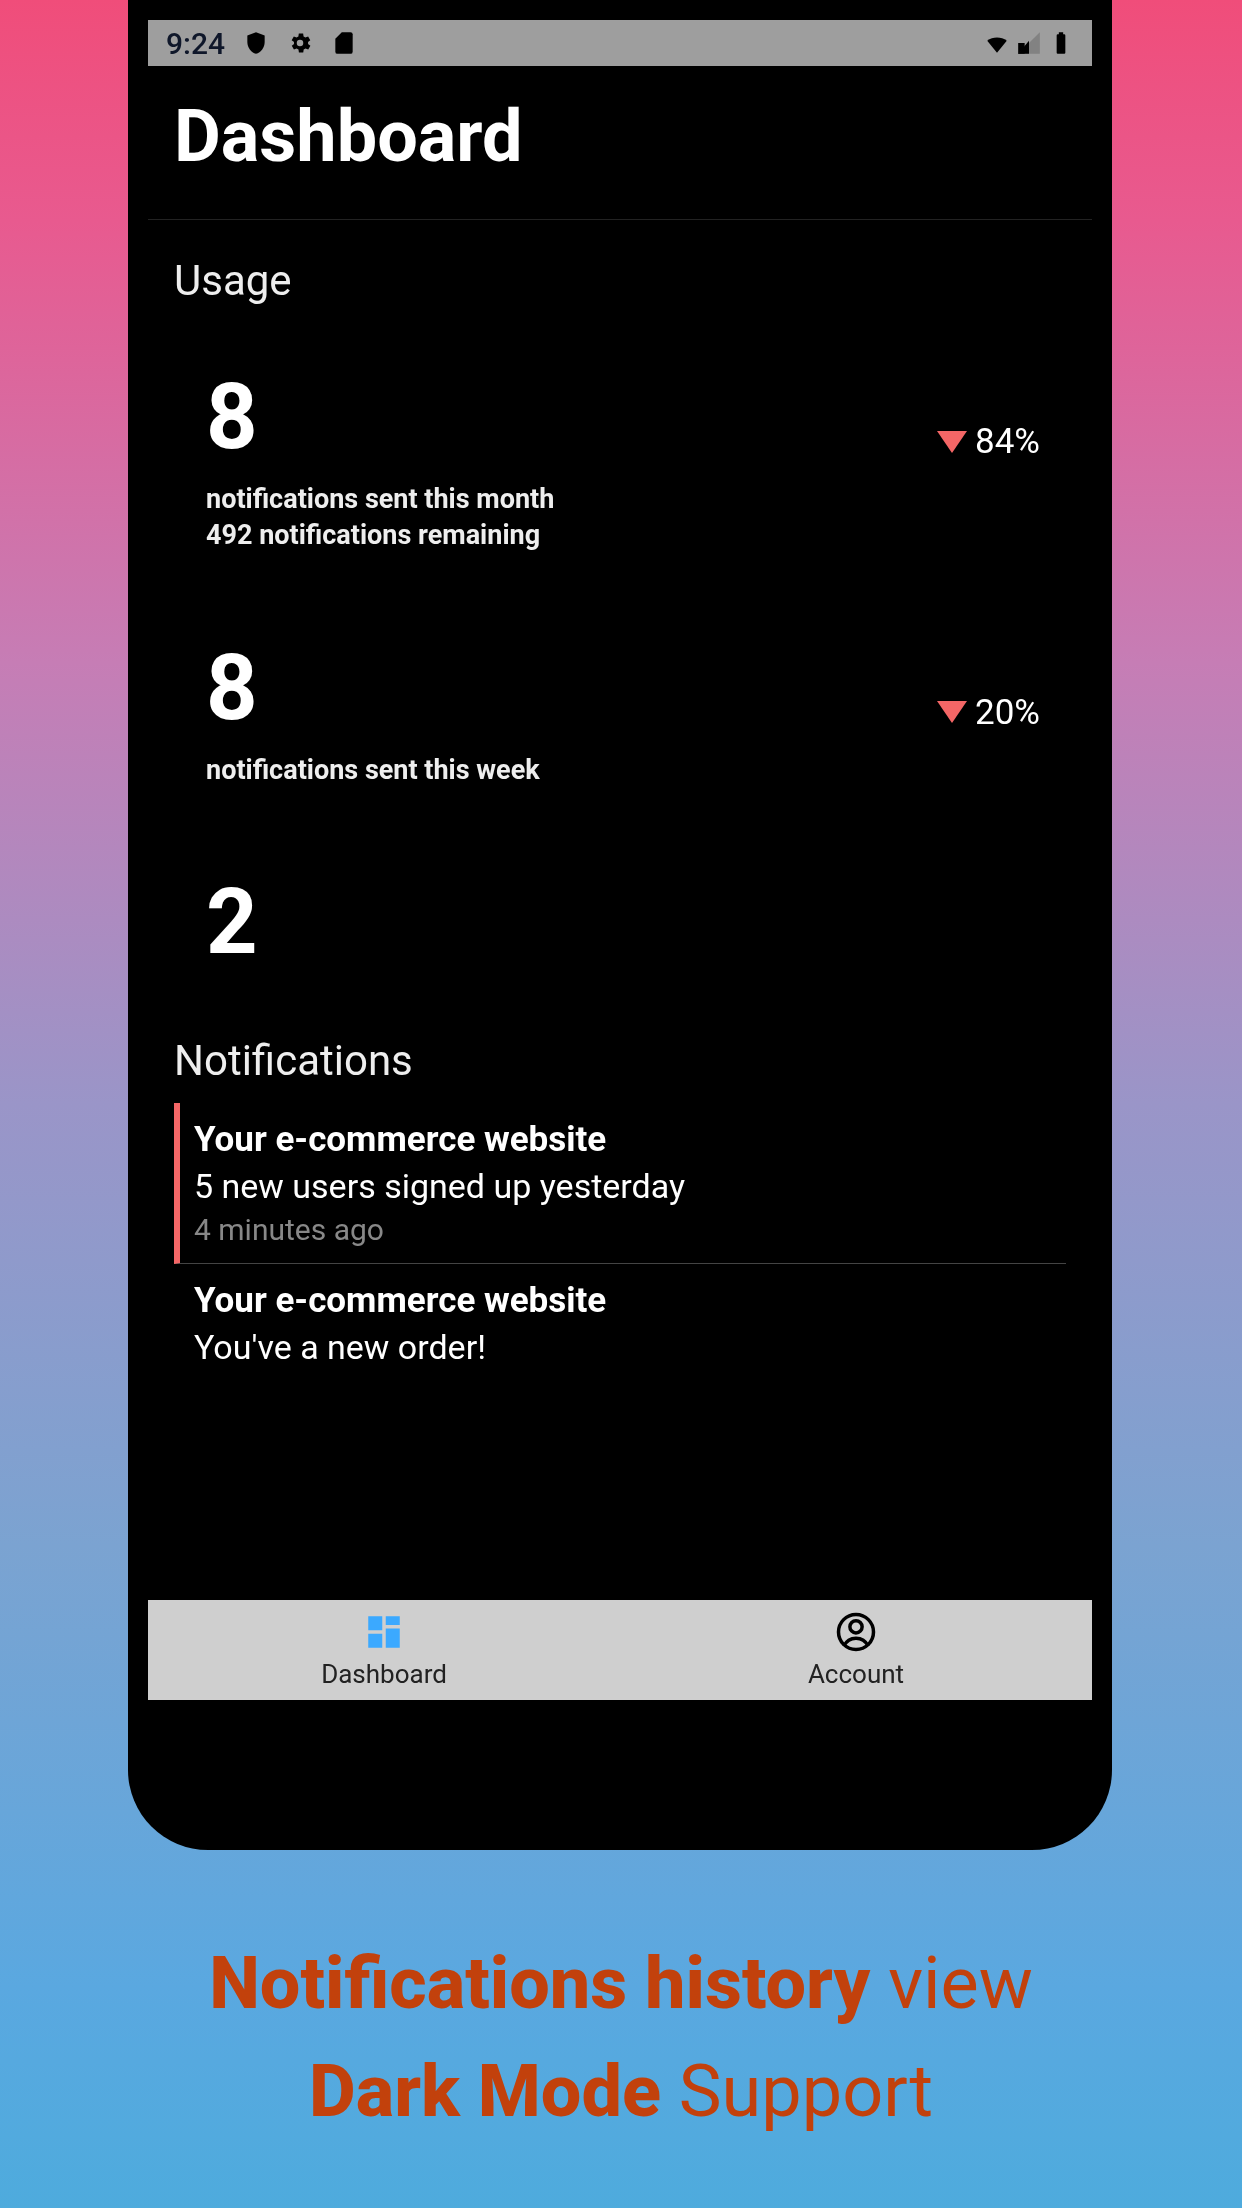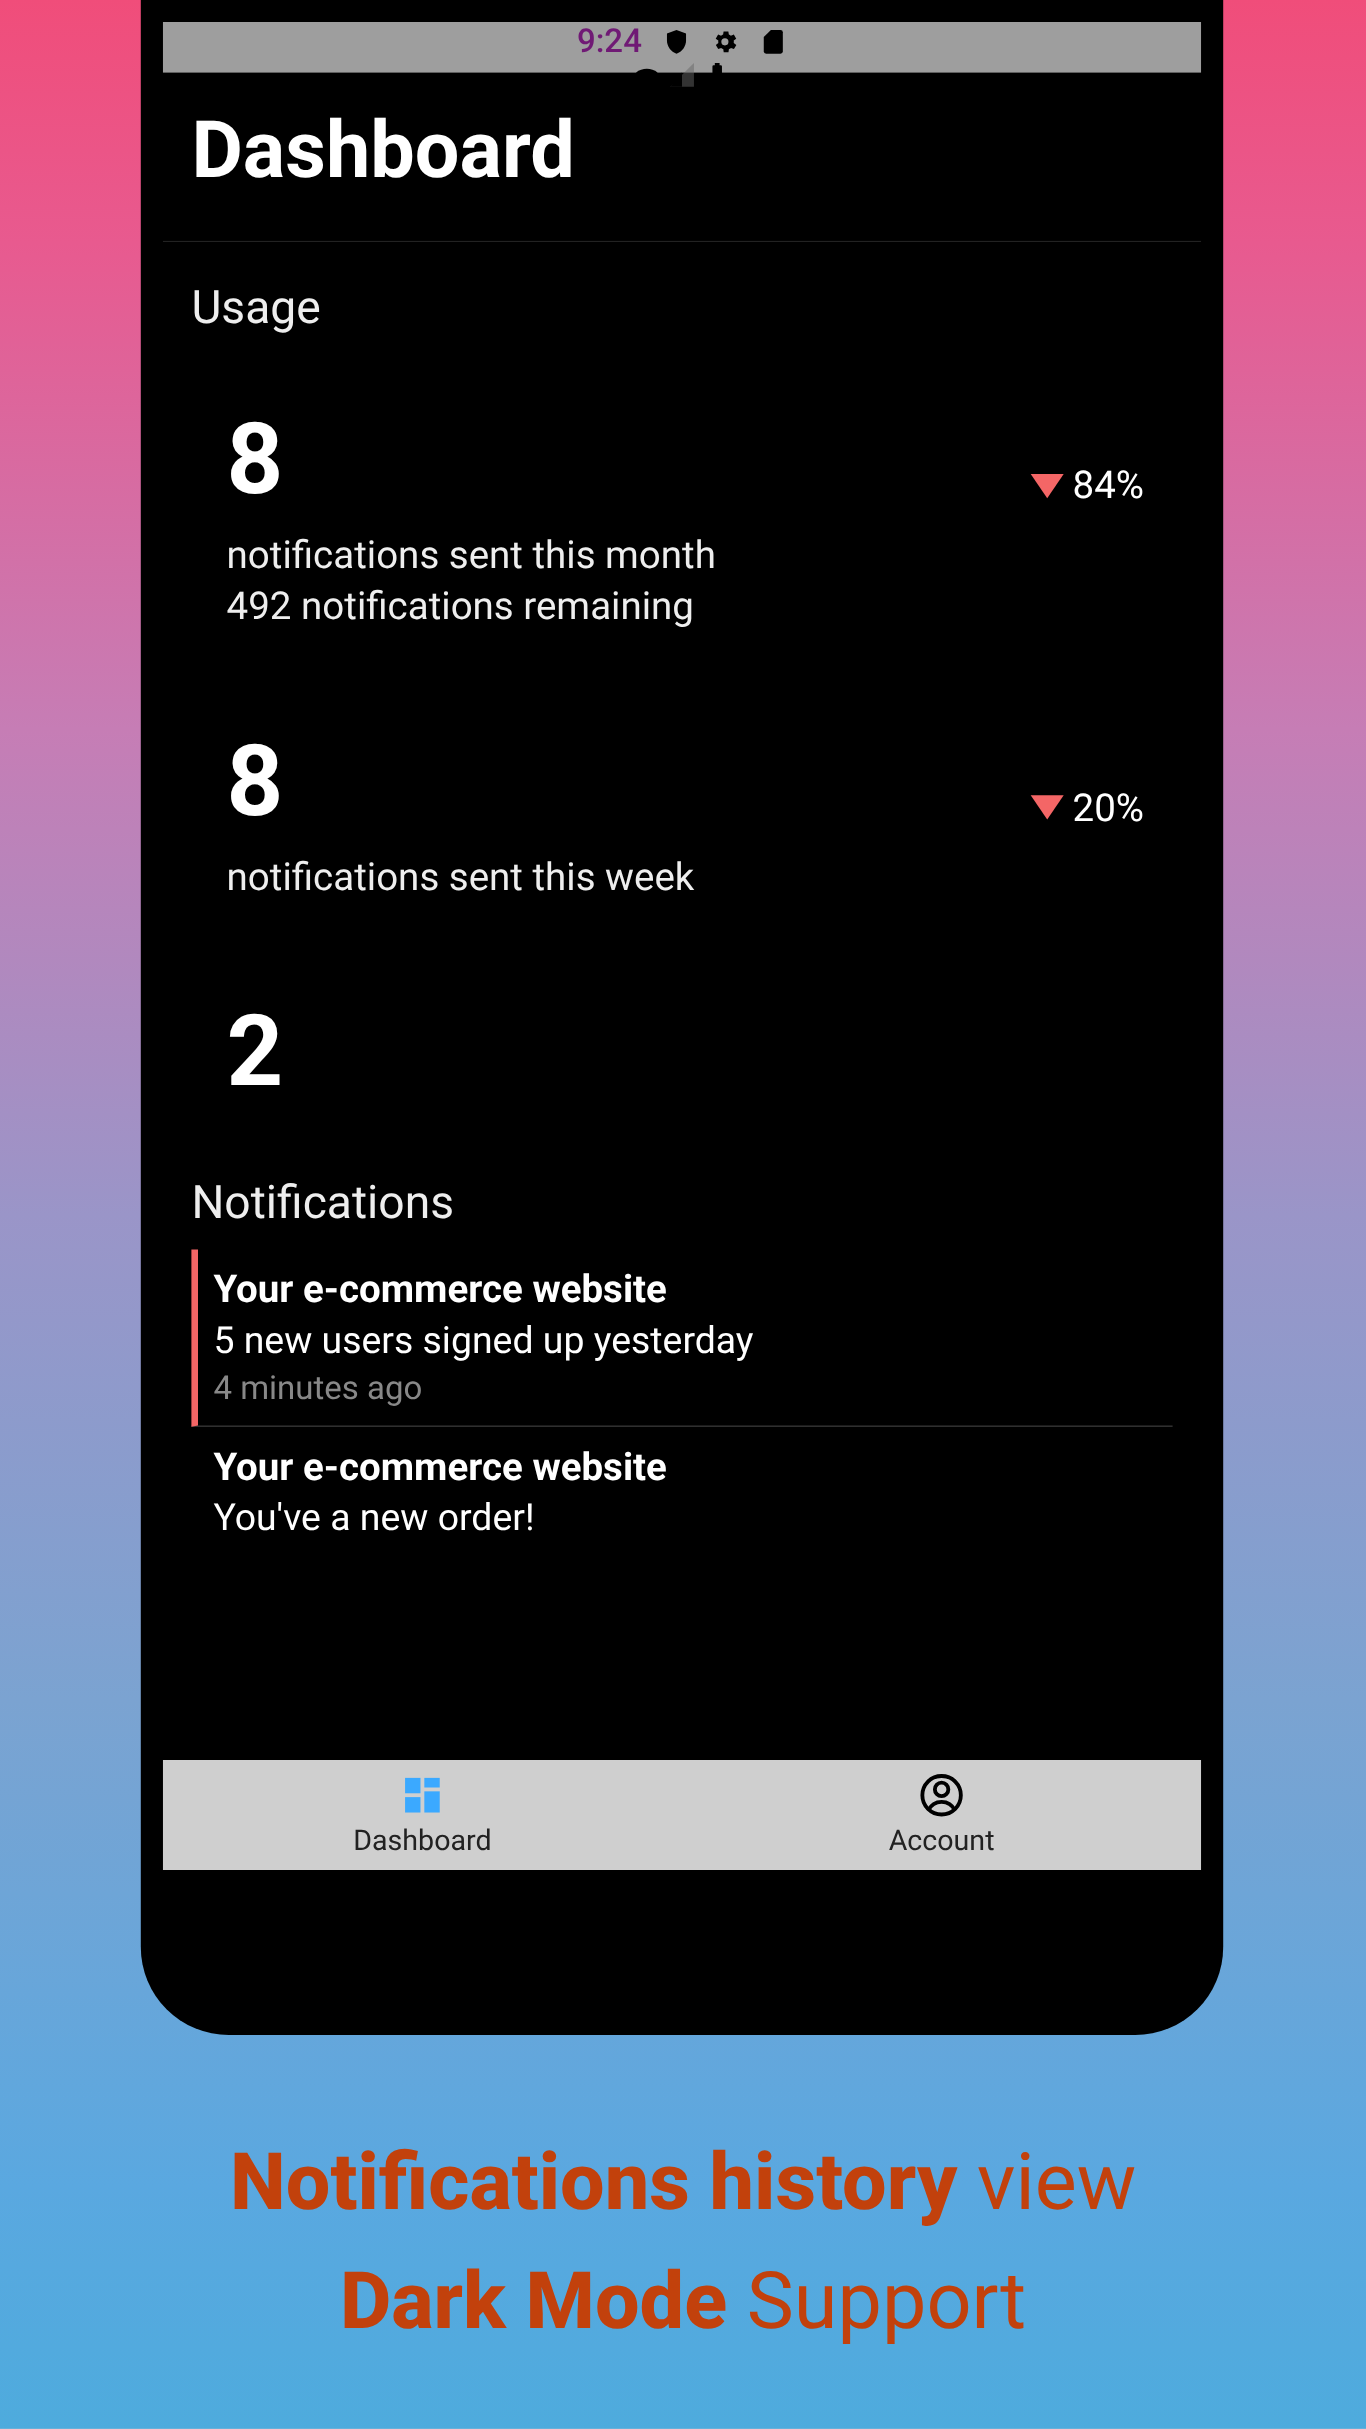--- a/index.html
+++ b/index.html
@@ -32,22 +32,21 @@
     position: relative;
   }
 
   .status-bar {
     height: 46px;
     background: #9e9e9e;
     display: flex;
     align-items: center;
     justify-content: space-between;
     padding: 0 18px;
-    color: #701a75;
-    flex-direction: column;
+    color: #0f172a;
   }
   .status-left { display: flex; align-items: center; gap: 18px; }
   .status-time { font-size: 30px; font-weight: 500; }
   .status-icon { width: 26px; height: 26px; }
   .status-right { display: flex; align-items: center; gap: 6px; }
 
   .header {
     padding: 28px 26px 40px;
     border-bottom: 1px solid #222;
   }
@@ -77,22 +76,22 @@
     align-items: flex-start;
   }
   .usage-left {}
   .usage-number {
     font-size: 90px;
     font-weight: 700;
     line-height: 1;
     margin-bottom: 18px;
   }
   .usage-label {
-    font-size: 35px;
-    font-weight: 400;
+    font-size: 27px;
+    font-weight: 700;
     color: #eee;
     line-height: 1.35;
   }
   .usage-trend {
     display: flex;
     align-items: center;
     gap: 8px;
     margin-top: 48px;
     margin-right: 26px;
   }

